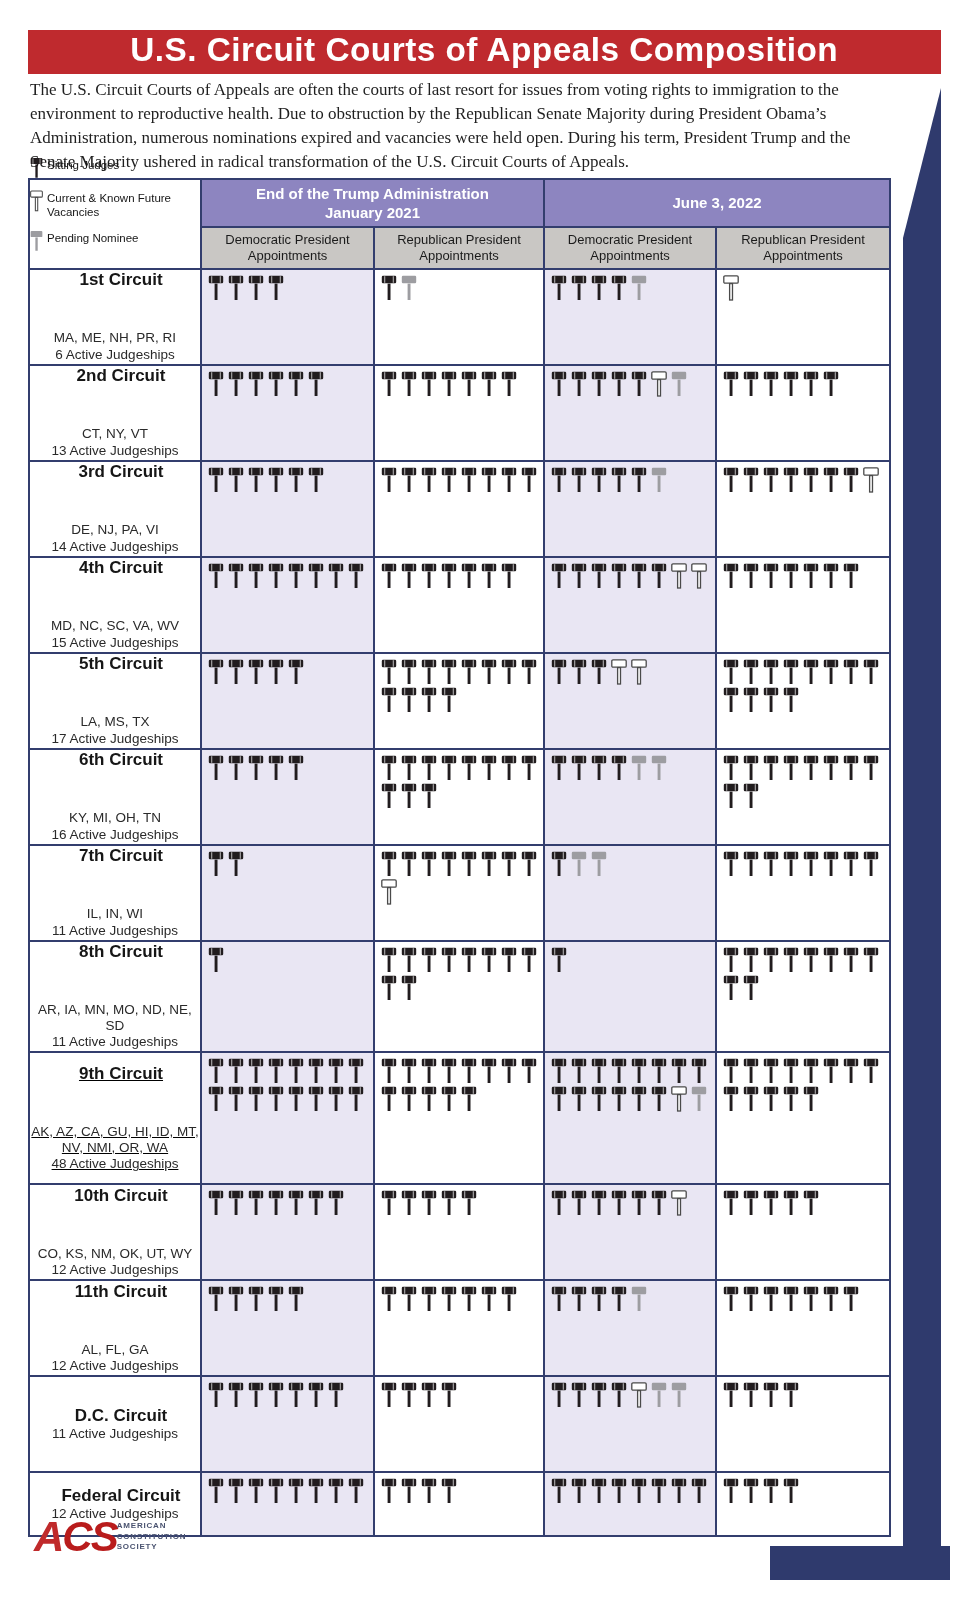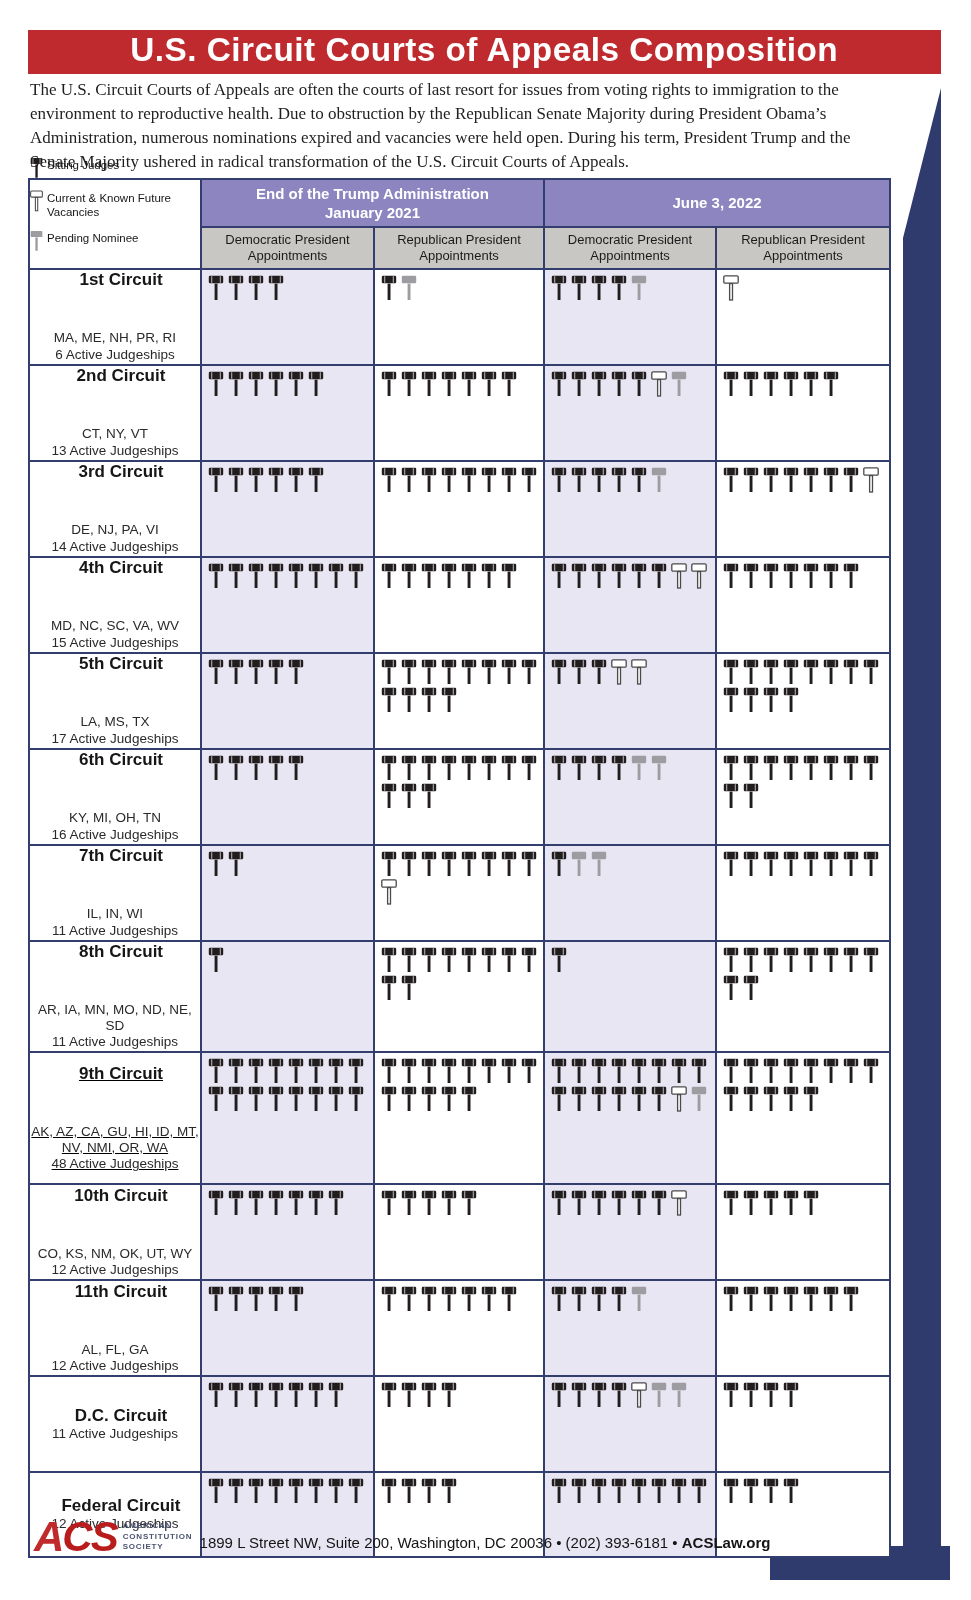--- a/index.html
+++ b/index.html
@@ -38,30 +38,30 @@
   td.label .cname{font-size:17px;font-weight:bold;color:#161616;padding-left:12px;}
   td.label .states{font-size:13.5px;color:#2a2a2a;line-height:1.2;margin-top:40px;}
   td.label .judgeships{font-size:13.5px;color:#2a2a2a;line-height:1.25;}
   td.cell{vertical-align:top;}
   td.dem{background:#e9e6f3;}
   td.rep{background:#ffffff;}
   .gavels{display:flex;flex-wrap:wrap;gap:2px 4px;align-content:flex-start;padding:5px 6px;}
   .gavel{display:inline-block;line-height:0;}
   tbody tr{height:96px;}
   tbody tr:nth-child(9){height:132px;text-decoration:underline;}
-  tbody tr:nth-child(13){height:85px;}
+  tbody tr:nth-child(13){height:64px;}
   thead tr:nth-child(1){height:48px;}
   thead tr:nth-child(2){height:42px;}
 
   
   .footer-logo{position:absolute;left:34px;top:1516px;display:flex;align-items:center;}
   .acs-letters{font-size:42px;font-weight:bold;font-style:italic;letter-spacing:-2px;line-height:1;}
   .acs-a{color:#c02a2b;}
   .acs-cs{color:#b91c1c;}
-  .acs-org{margin-left:6px;font-size:8px;letter-spacing:.8px;color:#4a5370;line-height:1.35;font-weight:bold;}
+  .acs-org{font-size:8px;letter-spacing:.8px;color:#4a5370;line-height:1.35;font-weight:bold;}
   .footer-address{position:absolute;left:195px;top:1534px;width:580px;text-align:center;
                   font-size:15px;color:#141414;}
   .footer-address .site{font-weight:bold;}
 </style>
 </head>
 <body>
 
 <div class="page">
 
   <div class="side-band"></div>
@@ -2893,17 +2893,14 @@
     <div class="acs-letters">
       <span class="acs-a">A</span><span class="acs-cs">CS</span>
     </div>
     <div class="acs-org">
       <div>AMERICAN</div>
       <div>CONSTITUTION</div>
       <div>SOCIETY</div>
     </div>
   </div>
 
-  <div class="footer-address">
-    <span>1899 L Street NW, Suite 200, Washington, DC 20036 • (202) 393-6181 • </span><span class="site">ACSLaw.org</span>
-  </div>
 
 </div>
 
 </body></html>

